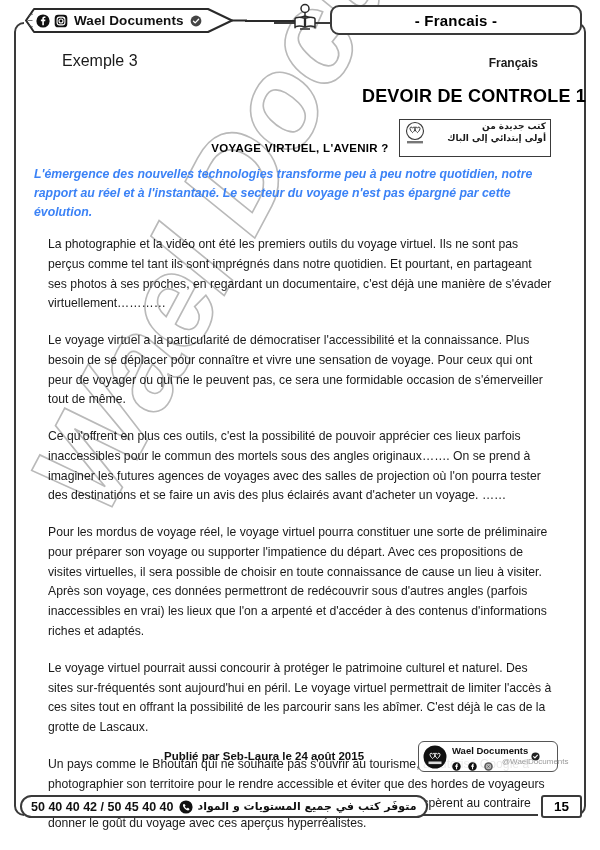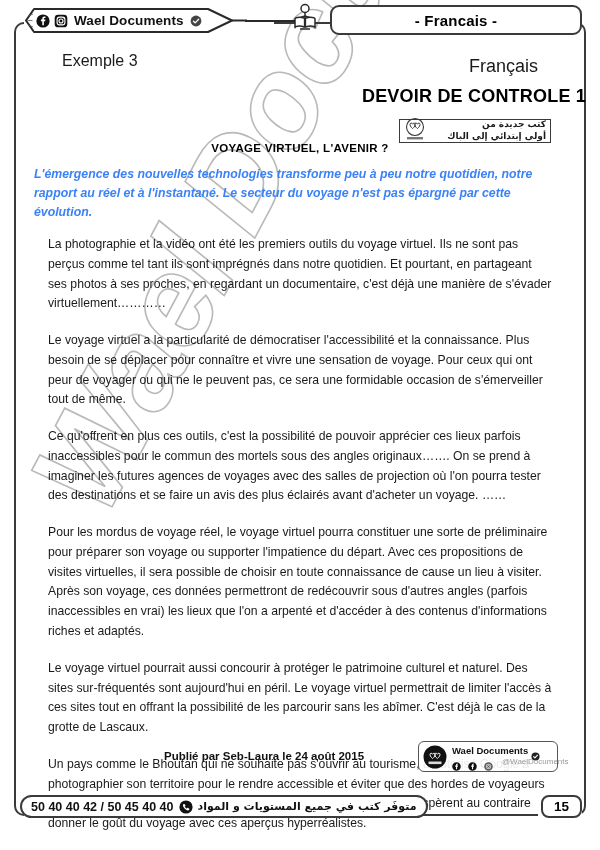--- a/index.html
+++ b/index.html
@@ -144,22 +144,23 @@
   }
   .line-exemple {
     position: absolute;
     left: 48px; top: 30px;
     font-size: 16px;
     color: #1a1a1a;
   }
   .line-lang {
     position: absolute;
     right: 48px; top: 34px;
-    font-size: 18px;
+    font-size: 12px;
     color: #1a1a1a;
+    font-weight: bold;
   }
   .doc-title {
     position: absolute;
     left: 0; right: 0; top: 64px;
     text-align: right;
     font-size: 18px;
     font-weight: bold;
     letter-spacing: .2px;
   }
   .doc-subtitle {
@@ -170,26 +171,26 @@
     font-weight: bold;
     letter-spacing: .3px;
   }
 
   
   .promo-stamp {
     position: absolute;
     left: 385px;
     top: 97px;
     width: 152px;
-    height: 24px;
+    height: 38px;
     border: 1px solid #3a3a3a;
     background: rgba(255,255,255,.82);
     box-sizing: border-box;
     display: flex;
-    align-items: flex-end;
+    align-items: flex-start;
     z-index: 3;
   }
   .promo-logo { width: 26px; height: 26px; flex: none; margin-left: 2px; }
   .promo-text {
     flex: 1;
     text-align: right;
     direction: rtl;
     padding-right: 4px;
     font-family: "DejaVu Sans", sans-serif;
     font-size: 9px;
@@ -289,21 +290,21 @@
     white-space: nowrap;
     direction: ltr;
   }
   .page-num-pill {
     position: absolute;
     left: 541px;
     top: 795px;
     width: 41px;
     height: 23px;
     border: 2px solid #3a3a3a;
-    border-radius: 8px;
+    border-radius: 3px;
     background: #fff;
     box-sizing: border-box;
     display: flex;
     align-items: center;
     justify-content: center;
     z-index: 3;
   }
   .page-num-pill span { font-size: 13.5px; font-weight: bold; }
 </style>
 </head>

